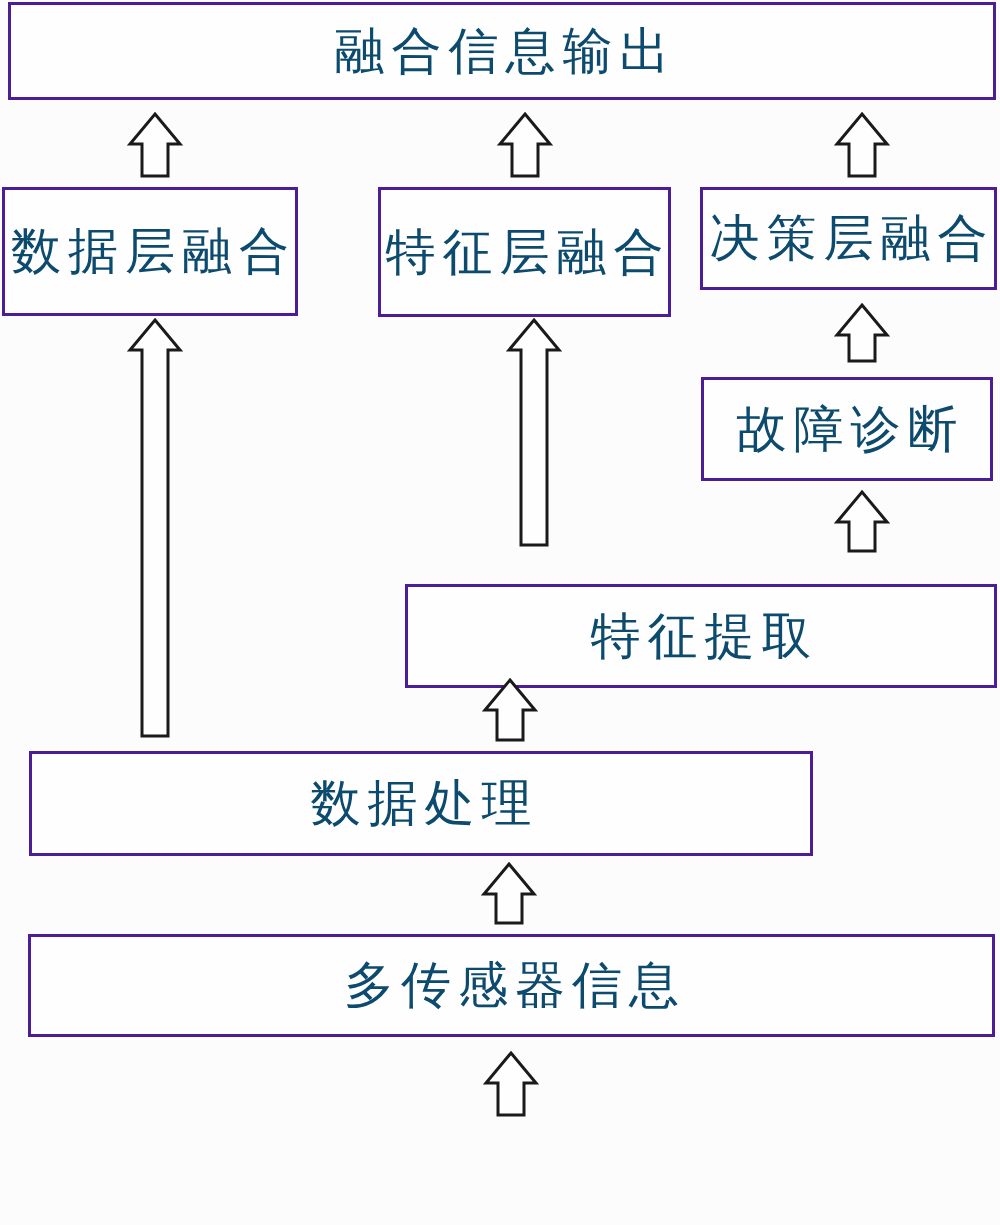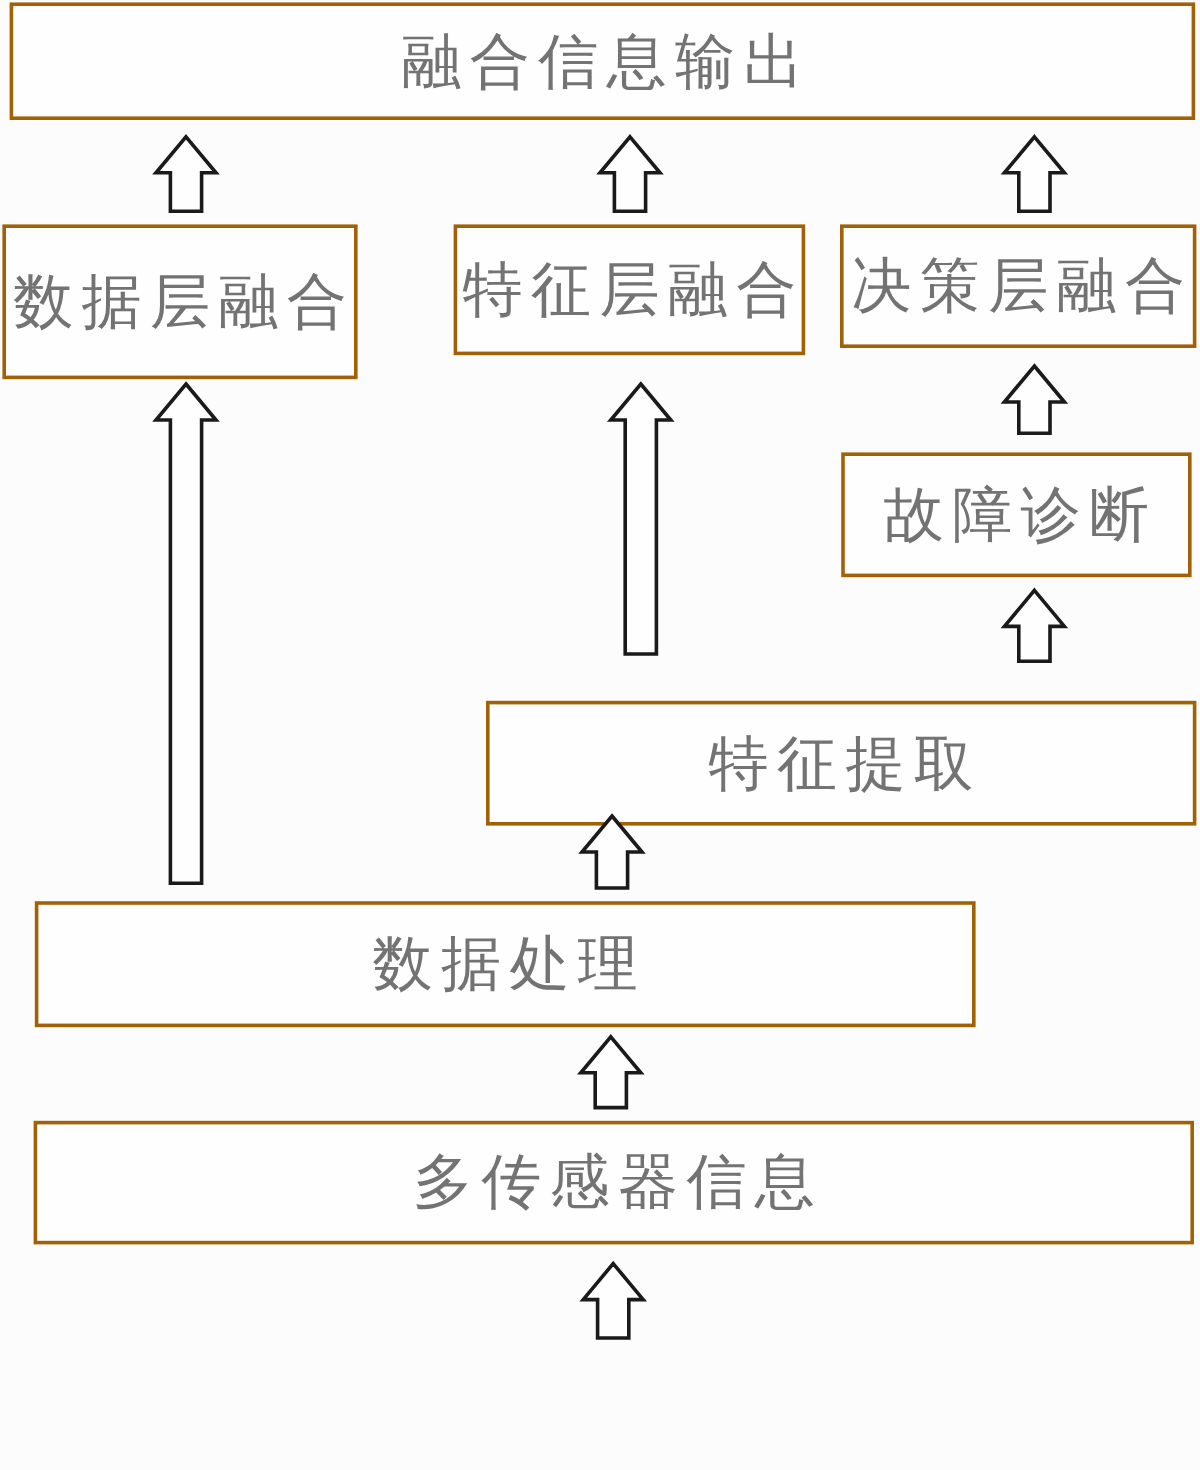--- a/index.html
+++ b/index.html
@@ -11,28 +11,28 @@
   .canvas {
     position: relative;
     width: 1000px;
     height: 1225px;
     background: #fcfcfc;
     overflow: hidden;
   }
   .box {
     position: absolute;
     box-sizing: border-box;
-    border: 3px solid #a16207;
+    border: 3px solid #4c1d95;
     background: #fefefe;
     display: flex;
     align-items: center;
     justify-content: center;
     font-size: 50px;
     letter-spacing: 7px;
-    color: #737373;
+    color: #0c4a6e;
     white-space: nowrap;
     text-indent: 7px; 
   }
   svg.up-arrow {
     position: absolute;
     display: block;
     overflow: visible;
   }
   svg.up-arrow polygon {
     fill: #fefefe;
@@ -43,21 +43,21 @@
 </style>
 </head>
 <body>
 
 <div class="canvas">
 
   <div class="box" style="left:8px; top:2px; width:988px; height:98px;">融合信息输出</div>
 
   <div class="box" style="left:2px; top:187px; width:296px; height:129px;">数据层融合</div>
 
-  <div class="box" style="left:378px; top:187px; width:293px; height:109px;">特征层融合</div>
+  <div class="box" style="left:378px; top:187px; width:293px; height:130px;">特征层融合</div>
 
   <div class="box" style="left:700px; top:187px; width:297px; height:103px;">决策层融合</div>
 
   <div class="box" style="left:701px; top:377px; width:292px; height:104px;">故障诊断</div>
 
   <div class="box" style="left:405px; top:584px; width:592px; height:104px;">特征提取</div>
 
   <div class="box" style="left:29px; top:751px; width:784px; height:105px;">数据处理</div>
 
   <div class="box" style="left:28px; top:934px; width:967px; height:103px;">多传感器信息</div>

